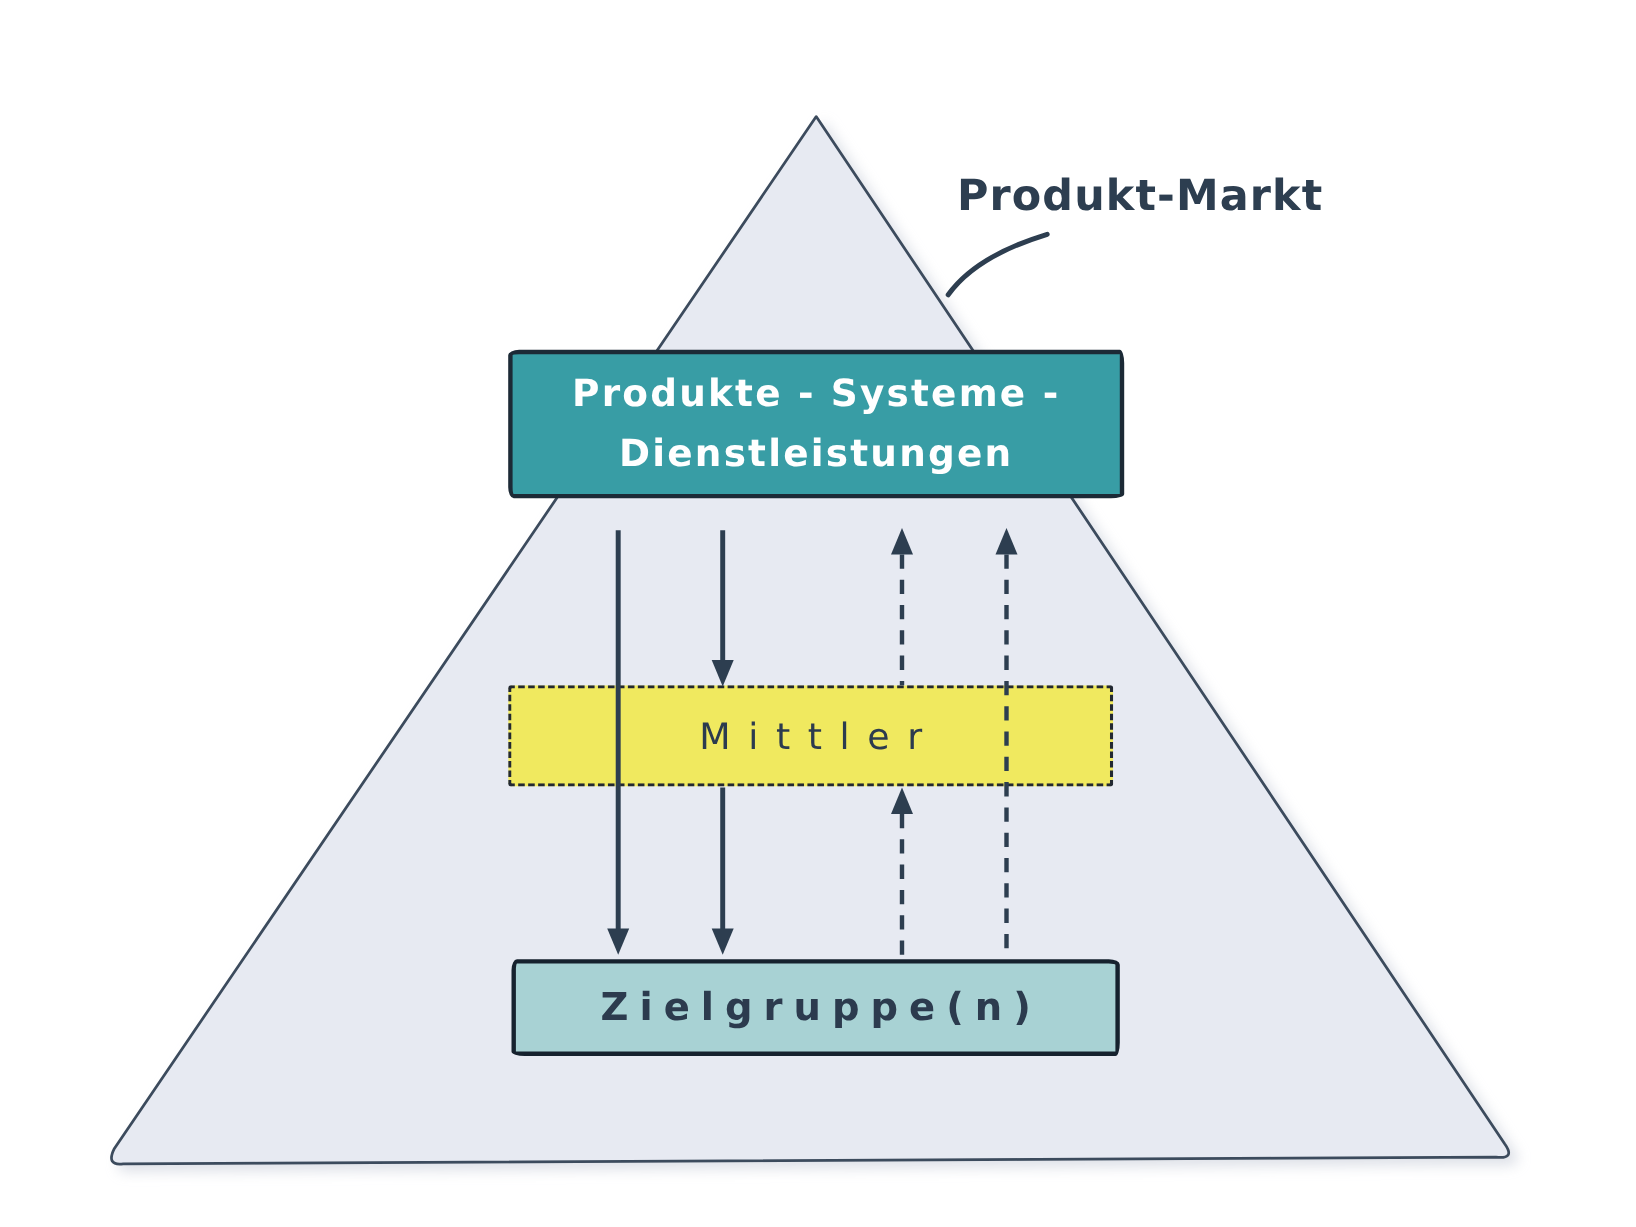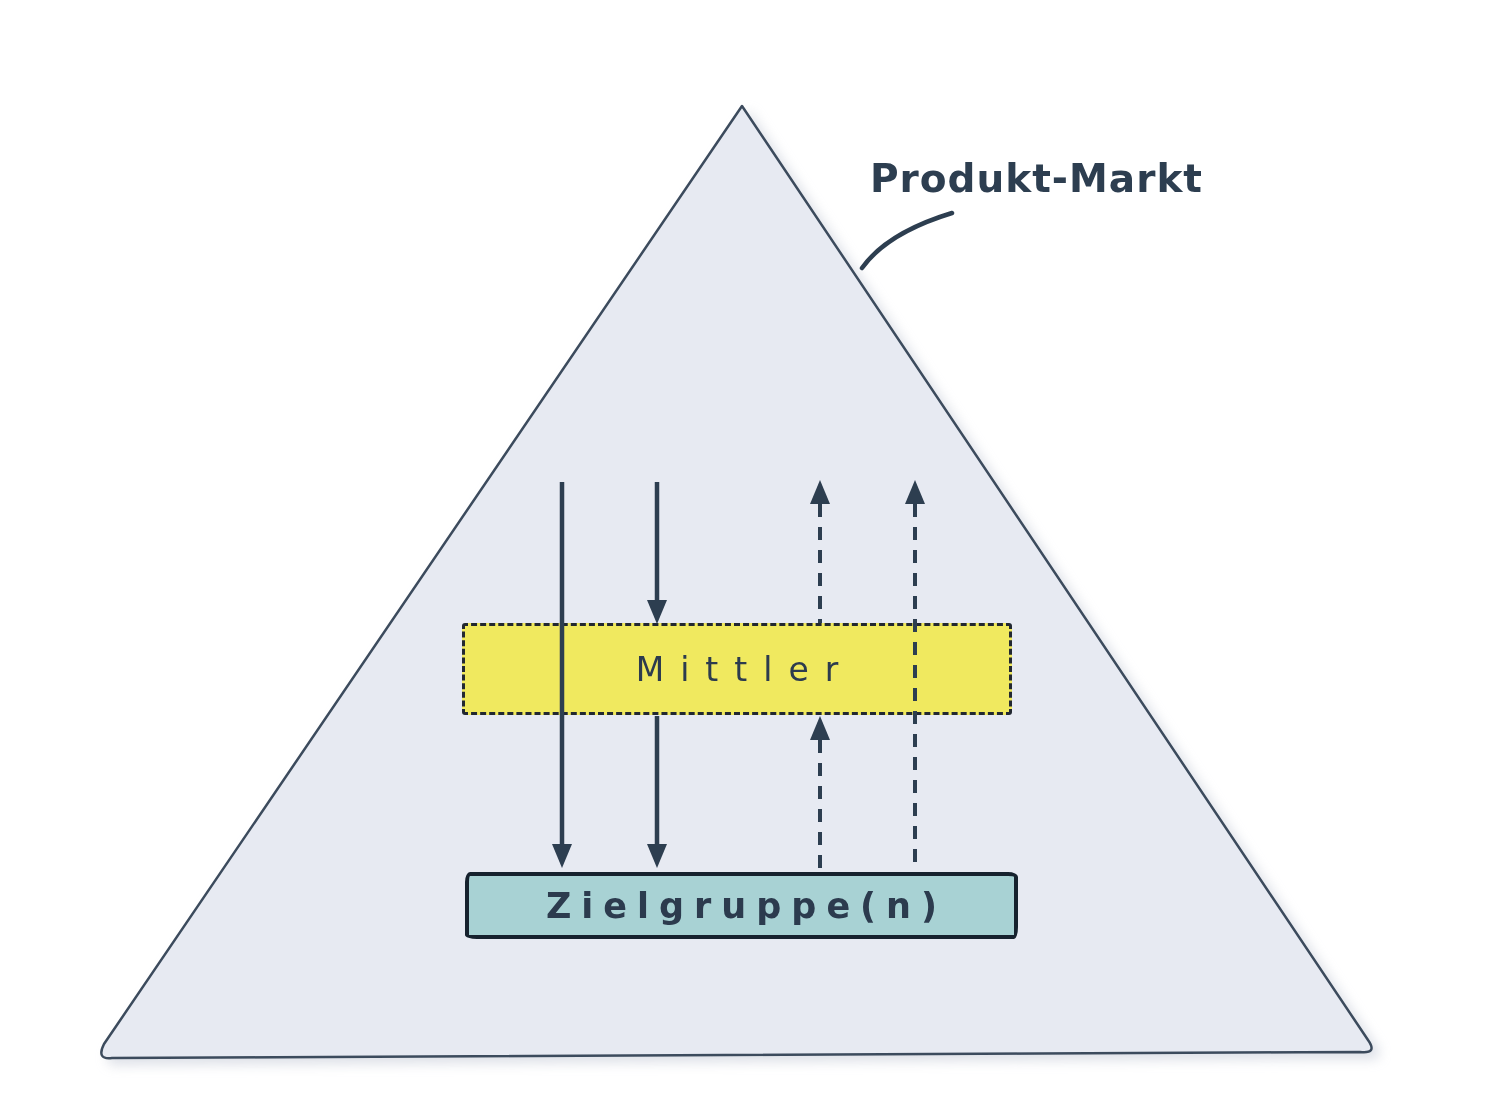--- a/index.html
+++ b/index.html
@@ -53,21 +53,21 @@
     border-radius: 3px;
     color: #2c3b4e;
     font-size: 33px;
     font-weight: 400;
     letter-spacing: 16px;
     text-indent: 16px;
   }
 
   .box-zielgruppe {
     left: 465px; top: 872px;
-    width: 553px; height: 67px;
+    width: 553px; height: 88px;
     background: #a8d2d4;
     border: 4px solid #16222e;
     border-radius: 5px 10px 4px 12px / 10px 5px 12px 4px;
     color: #2c3b4e;
     font-size: 35px;
     font-weight: 700;
     letter-spacing: 10px;
     text-indent: 10px;
   }
 
@@ -91,20 +91,24 @@
   <svg class="layer layer-pyramid" viewBox="0 0 1487 1115">
     <path d="M742 106
              L1368 1040
              Q1378 1054 1360 1052
              L112 1058
              Q96 1060 104 1044
              Z" fill="#e7eaf2" stroke="#3c4b5d" stroke-width="2.5" stroke-linejoin="round" style="filter: drop-shadow(7px 6px 6px rgba(160,170,190,0.35));"></path>
     <path d="M952 213 C 916 224, 882 240, 862 268" fill="none" stroke="#2d3e50" stroke-width="4.5" stroke-linecap="round"></path>
   </svg>
 
+  <div class="level-box box-products">
+    <span>Produkte - Systeme -</span>
+    <span>Dienstleistungen</span>
+  </div>
 
   <div class="level-box box-mittler">
     <span>Mittler</span>
   </div>
 
   <div class="level-box box-zielgruppe">
     <span>Zielgruppe(n)</span>
   </div>
 
   <svg class="layer layer-arrows" viewBox="0 0 1487 1115">

